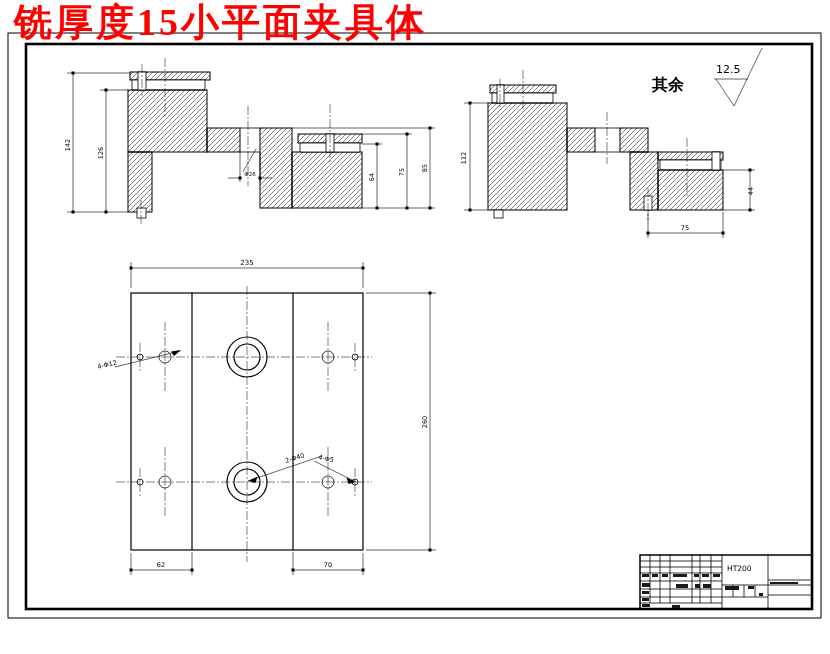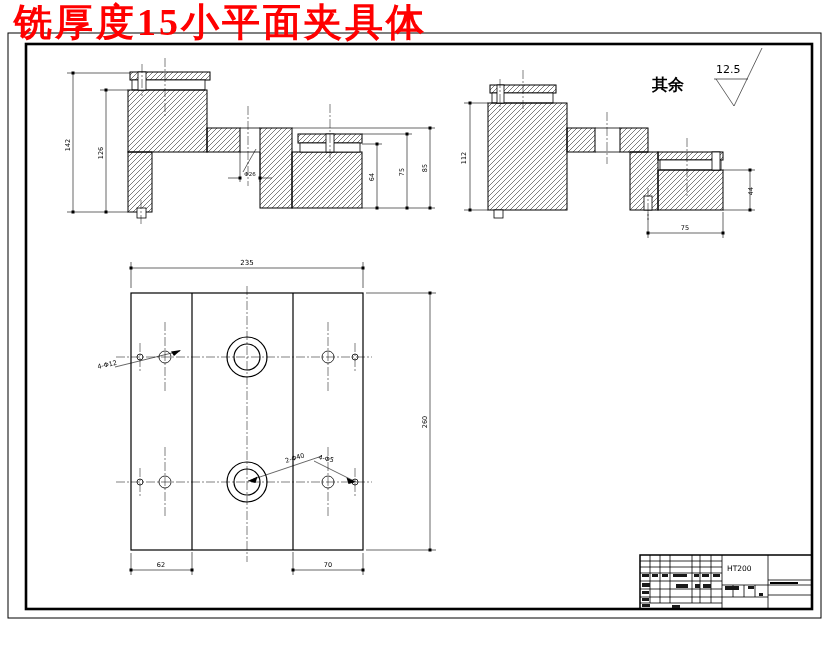--- a/index.html
+++ b/index.html
@@ -1,17 +1,17 @@
 <!DOCTYPE html>
 <html><head>
 <meta charset="utf-8">
 <style>
   html,body{margin:0;padding:0;background:#fff;}
   .sheet{position:relative;width:830px;height:654px;background:#ffffff;overflow:hidden;
-         font-family:"DejaVu Sans",sans-serif;border-radius:28px;}
+         font-family:"DejaVu Sans",sans-serif;}
   .page-title{position:absolute;left:14px;top:2px;z-index:5;
               font-family:"Liberation Serif","DejaVu Serif",serif;
               font-weight:bold;font-size:38px;line-height:40px;color:#ff0000;
               letter-spacing:3px;white-space:nowrap;}
   svg{position:absolute;left:0;top:0;}
   svg text{font-family:"DejaVu Sans",sans-serif;fill:#000;}
   .hat{fill:url(#hatch);stroke:#000;stroke-width:1;}
   .wht{fill:#fff;stroke:#000;stroke-width:0.8;}
   .ol {fill:none;stroke:#000;stroke-width:1.2;}
   .thin{fill:none;stroke:#000;stroke-width:0.8;}

